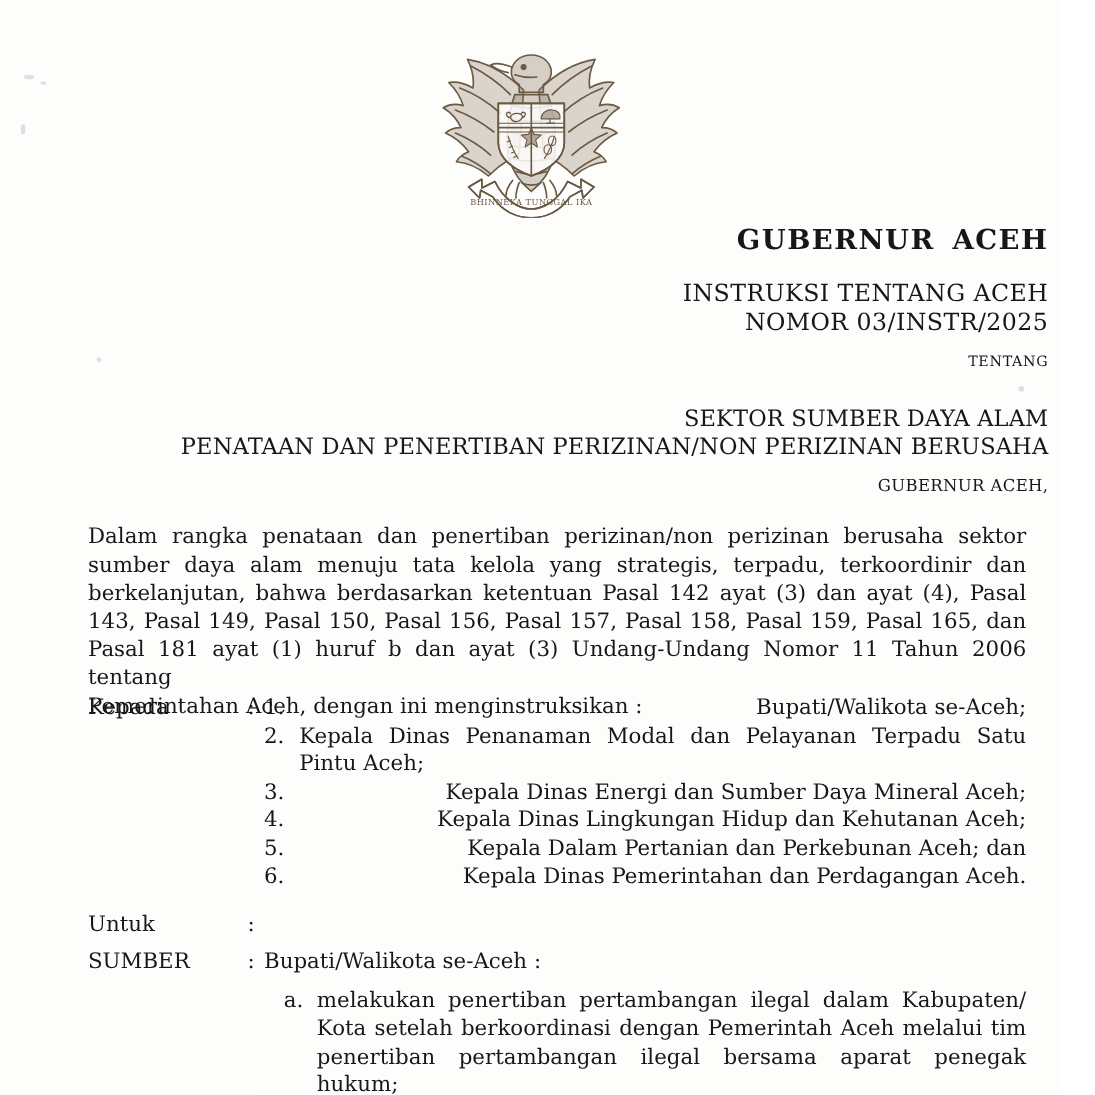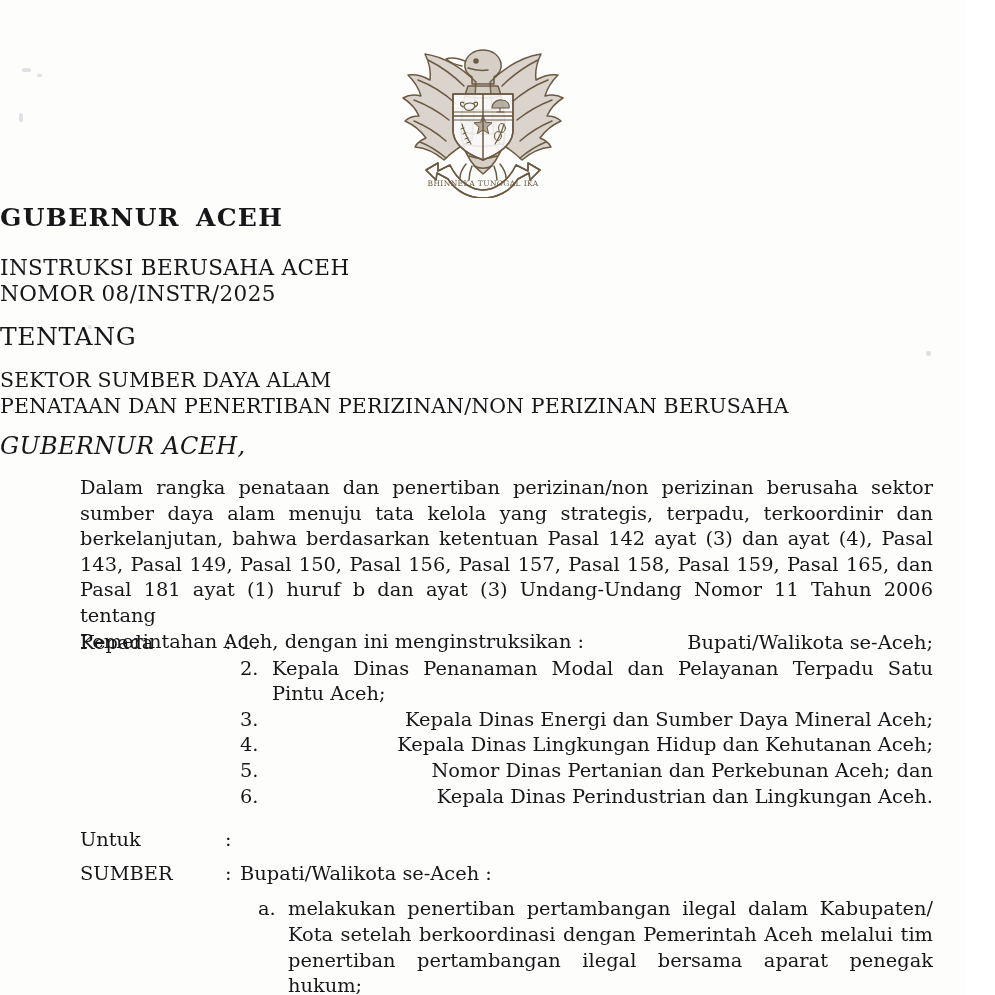--- a/index.html
+++ b/index.html
@@ -37,52 +37,51 @@
   .emblem {
     width: 170px;
     height: 168px;
     display: block;
   }
 
   
   .head-block {
     position: absolute;
     left: 0;
-    right: 0;
-    text-align: left;
+    right: 12px;
+    text-align: right;
   }
   .h-gubernur {
     top: 203px;
     font-weight: bold;
     font-size: 25px;
     letter-spacing: 1.3px;
     word-spacing: 6px;
   }
   .h-instruksi {
     top: 255px;
     font-size: 21.5px;
     line-height: 26px;
     letter-spacing: .4px;
   }
   .h-tentang {
     top: 322px;
-    font-size: 25px;
+    font-size: 13px;
     letter-spacing: .6px;
   }
   .h-subject {
     top: 367px;
     font-size: 20.5px;
     line-height: 26px;
     letter-spacing: .1px;
   }
   .h-signer {
     top: 432px;
-    font-size: 24px;
+    font-size: 15px;
     letter-spacing: .3px;
-    font-style: italic;
   }
 
   
   .preamble {
     position: absolute;
     left: 80px;
     top: 475px;
     width: 853px;
     font-size: 19.4px;
     line-height: 25.6px;
@@ -228,22 +227,22 @@
         <path d="M28 140 L40 133 L40 141 L52 135 C60 152 74 160 85 160 C96 160 110 152 118 135 L130 141 L130 133 L142 140 L132 150 L131 143 L120 149 C111 163 97 168 85 168 C73 168 59 163 50 149 L39 143 L38 150 Z" fill="#ffffff" fill-opacity=".8"></path>
         <path d="M28 140 L40 133 L40 141 L52 135 C60 152 74 160 85 160 C96 160 110 152 118 135 L130 141 L130 133 L142 140 L132 150 L131 143 L120 149 C111 163 97 168 85 168 C73 168 59 163 50 149 L39 143 L38 150 Z"></path>
       </g>
       <text x="85" y="156" text-anchor="middle" font-family="DejaVu Serif, serif" font-size="7.5" fill="#6b5a42" letter-spacing="0.4">BHINNEKA TUNGGAL IKA</text>
     </svg>
   </div>
 
   <div class="head-block h-gubernur">GUBERNUR  ACEH</div>
 
   <div class="head-block h-instruksi">
-    <div>INSTRUKSI BERUSAHA ACEH</div>
-    <div>NOMOR 08/INSTR/2025</div>
+    <div>INSTRUKSI TENTANG ACEH</div>
+    <div>NOMOR 03/INSTR/2025</div>
   </div>
 
   <div class="head-block h-tentang">TENTANG</div>
 
   <div class="head-block h-subject">
     <div>SEKTOR SUMBER DAYA ALAM</div>
     <div>PENATAAN DAN PENERTIBAN PERIZINAN/NON PERIZINAN BERUSAHA</div>
   </div>
 
   <div class="head-block h-signer">GUBERNUR ACEH,</div>
@@ -275,26 +274,26 @@
           <div class="itext flush">Kepala Dinas Energi dan Sumber Daya Mineral Aceh;</div>
         </div>
 
         <div class="oitem">
           <div class="marker">4.</div>
           <div class="itext flush">Kepala Dinas Lingkungan Hidup dan Kehutanan Aceh;</div>
         </div>
 
         <div class="oitem">
           <div class="marker">5.</div>
-          <div class="itext flush">Nomor Dinas Pertanian dan Perkebunan Aceh; dan</div>
+          <div class="itext flush">Kepala Dalam Pertanian dan Perkebunan Aceh; dan</div>
         </div>
 
         <div class="oitem">
           <div class="marker">6.</div>
-          <div class="itext flush">Kepala Dinas Perindustrian dan Lingkungan Aceh.</div>
+          <div class="itext flush">Kepala Dinas Pemerintahan dan Perdagangan Aceh.</div>
         </div>
 
       </div>
     </div>
 
     <div class="gap-untuk"></div>
 
     <div class="row">
       <div class="label">Untuk</div>
       <div class="colon">:</div>

